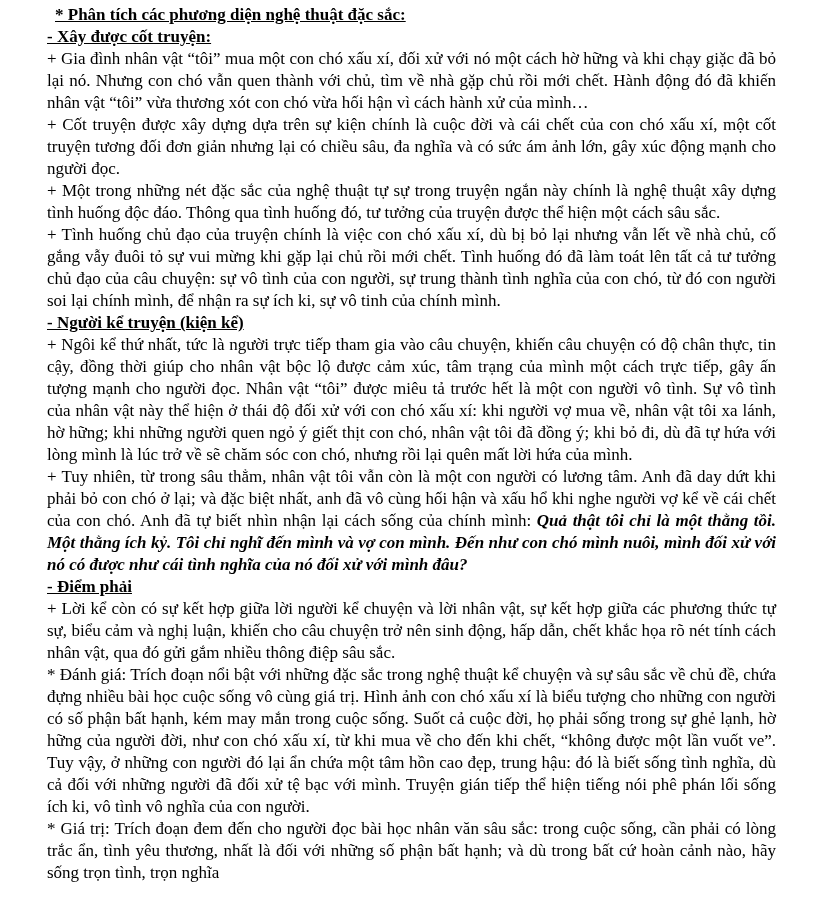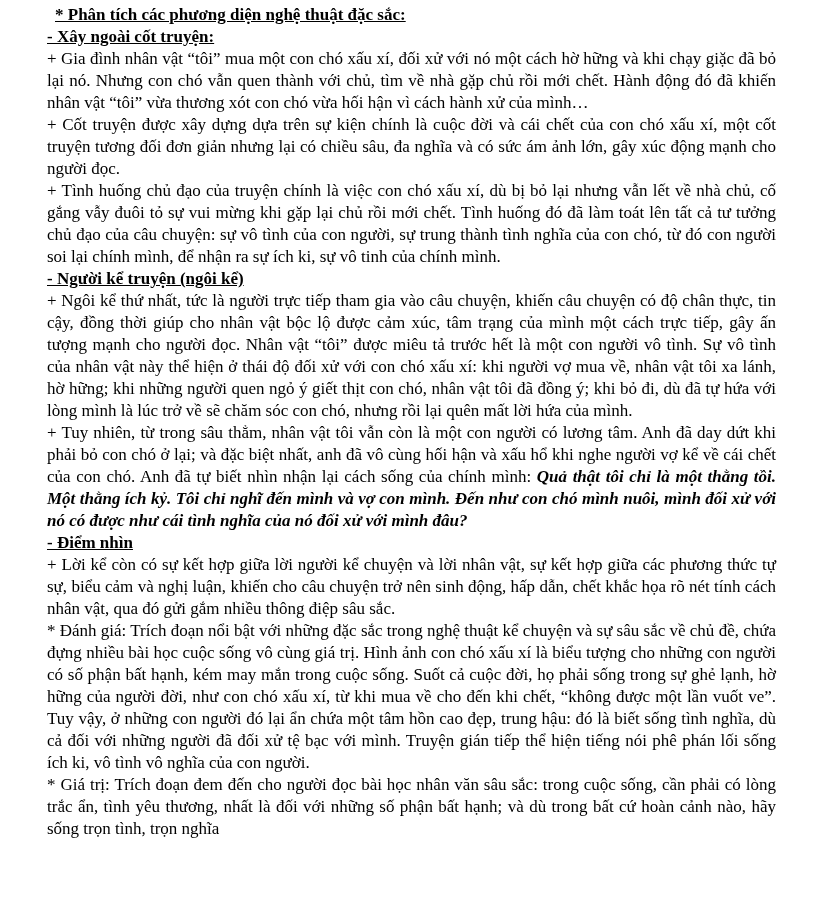--- a/index.html
+++ b/index.html
@@ -33,24 +33,25 @@
     text-indent: 8px;
   }
   .run-b { font-weight: bold; text-decoration: underline; }
   .run-i { font-style: italic; font-weight: bold; }
 </style>
 </head>
 <body>
 
 <main class="page" style="background: rgb(255, 255, 255); color: rgb(0, 0, 0);">
     <p><span class="run-b">* Phân tích các phương diện nghệ thuật đặc sắc:</span></p>
-    <p><span class="run-b">- Xây ngoài cốt truyện:</span></p>
+    <p><span class="run-b">- Xây được cốt truyện:</span></p>
     <p><span>+ Gia đình nhân vật “tôi” mua một con chó xấu xí, đối xử với nó một cách hờ hững và khi chạy giặc đã bỏ lại nó. Nhưng con chó vẫn quen thành với chủ, tìm về nhà gặp chủ rồi mới chết. Hành động đó đã khiến nhân vật “tôi” vừa thương xót con chó vừa hối hận vì cách hành xử của mình…</span></p>
     <p><span>+ Cốt truyện được xây dựng dựa trên sự kiện chính là cuộc đời và cái chết của con chó xấu xí, một cốt truyện tương đối đơn giản nhưng lại có chiều sâu, đa nghĩa và có sức ám ảnh lớn, gây xúc động mạnh cho người đọc.</span></p>
+    <p><span>+ Một trong những nét đặc sắc của nghệ thuật tự sự trong truyện ngắn này chính là nghệ thuật xây dựng tình huống độc đáo. Thông qua tình huống đó, tư tưởng của truyện được thể hiện một cách sâu sắc.</span></p>
     <p><span>+ Tình huống chủ đạo của truyện chính là việc con chó xấu xí, dù bị bỏ lại nhưng vẫn lết về nhà chủ, cố gắng vẫy đuôi tỏ sự vui mừng khi gặp lại chủ rồi mới chết. Tình huống đó đã làm toát lên tất cả tư tưởng chủ đạo của câu chuyện: sự vô tình của con người, sự trung thành tình nghĩa của con chó, từ đó con người soi lại chính mình, để nhận ra sự ích ki, sự vô tinh của chính mình.</span></p>
-    <p><span class="run-b">- Người kể truyện (ngôi kể)</span></p>
+    <p><span class="run-b">- Người kể truyện (kiện kể)</span></p>
     <p><span>+ Ngôi kể thứ nhất, tức là người trực tiếp tham gia vào câu chuyện, khiến câu chuyện có độ chân thực, tin cậy, đồng thời giúp cho nhân vật bộc lộ được cảm xúc, tâm trạng của mình một cách trực tiếp, gây ấn tượng mạnh cho người đọc.  Nhân vật “tôi” được miêu tả trước hết là một con người vô tình. Sự vô tình của nhân vật này thể hiện ở thái độ đối xử với con chó xấu xí: khi người vợ mua về, nhân vật tôi xa lánh, hờ hững; khi những người quen ngỏ ý giết thịt con chó, nhân vật tôi đã đồng ý; khi bỏ đi, dù đã tự hứa với lòng mình là lúc trở về sẽ chăm sóc con chó, nhưng rồi lại quên mất lời hứa của mình.</span></p>
     <p><span>+ Tuy nhiên, từ trong sâu thẳm, nhân vật tôi vẫn còn là một con người có lương tâm. Anh đã day dứt khi phải bỏ con chó ở lại; và đặc biệt nhất, anh đã vô cùng hối hận và xấu hổ khi nghe người vợ kể về cái chết của con chó. Anh đã tự biết nhìn nhận lại cách sống của chính mình: </span><span class="run-i">Quả thật tôi chỉ là một thằng tồi. Một thằng ích kỷ. Tôi chỉ nghĩ đến mình và vợ con mình. Đến như con chó mình nuôi, mình đối xử với nó có được như cái tình nghĩa của nó đối xử với mình đâu?</span></p>
-    <p><span class="run-b">- Điểm nhìn</span></p>
+    <p><span class="run-b">- Điểm phải</span></p>
     <p><span>+ Lời kể còn có sự kết hợp giữa lời người kể chuyện và lời nhân vật, sự kết hợp giữa các phương thức tự sự, biểu cảm và nghị luận, khiến cho câu chuyện trở nên sinh động, hấp dẫn, chết khắc họa rõ nét tính cách nhân vật, qua đó gửi gắm nhiều thông điệp sâu sắc.</span></p>
     <p><span>* Đánh giá: Trích đoạn nổi bật với những đặc sắc trong nghệ thuật kể chuyện và sự sâu sắc về chủ đề, chứa đựng nhiều bài học cuộc sống vô cùng giá trị. Hình ảnh con chó xấu xí là biểu tượng cho những con người có số phận bất hạnh, kém may mắn trong cuộc sống. Suốt cả cuộc đời, họ phải sống trong sự ghẻ lạnh, hờ hững của người đời, như con chó xấu xí, từ khi mua về cho đến khi chết, “không được một lần vuốt ve”. Tuy vậy, ở những con người đó lại ẩn chứa một tâm hồn cao đẹp, trung hậu: đó là biết sống tình nghĩa, dù cả đối với những người đã đối xử tệ bạc với mình. Truyện gián tiếp thể hiện tiếng nói phê phán lối sống ích ki, vô tình vô nghĩa của con người.</span></p>
     <p><span>* Giá trị: Trích đoạn đem đến cho người đọc bài học nhân văn sâu sắc: trong cuộc sống, cần phải có lòng trắc ẩn, tình yêu thương, nhất là đối với những số phận bất hạnh; và dù trong bất cứ hoàn cảnh nào, hãy sống trọn tình, trọn nghĩa</span></p>
   </main>
 
 </body></html>

